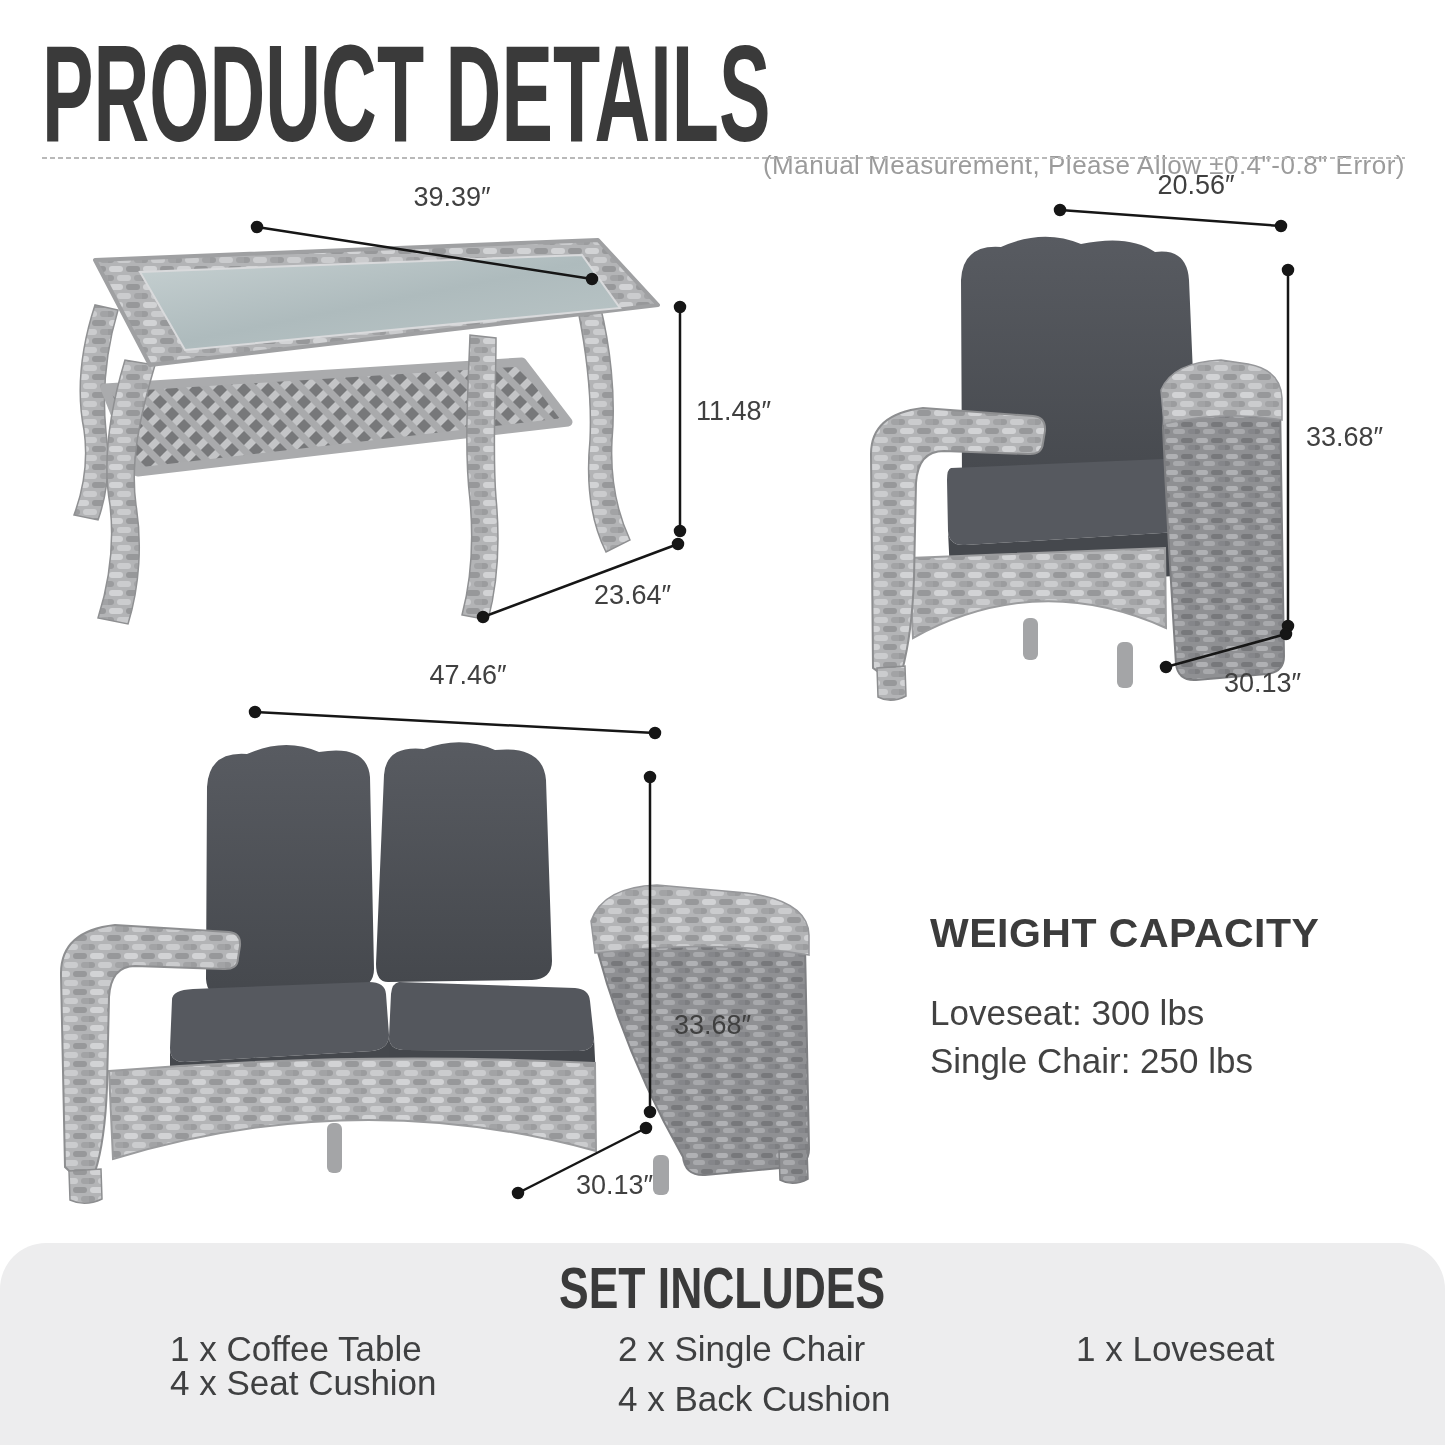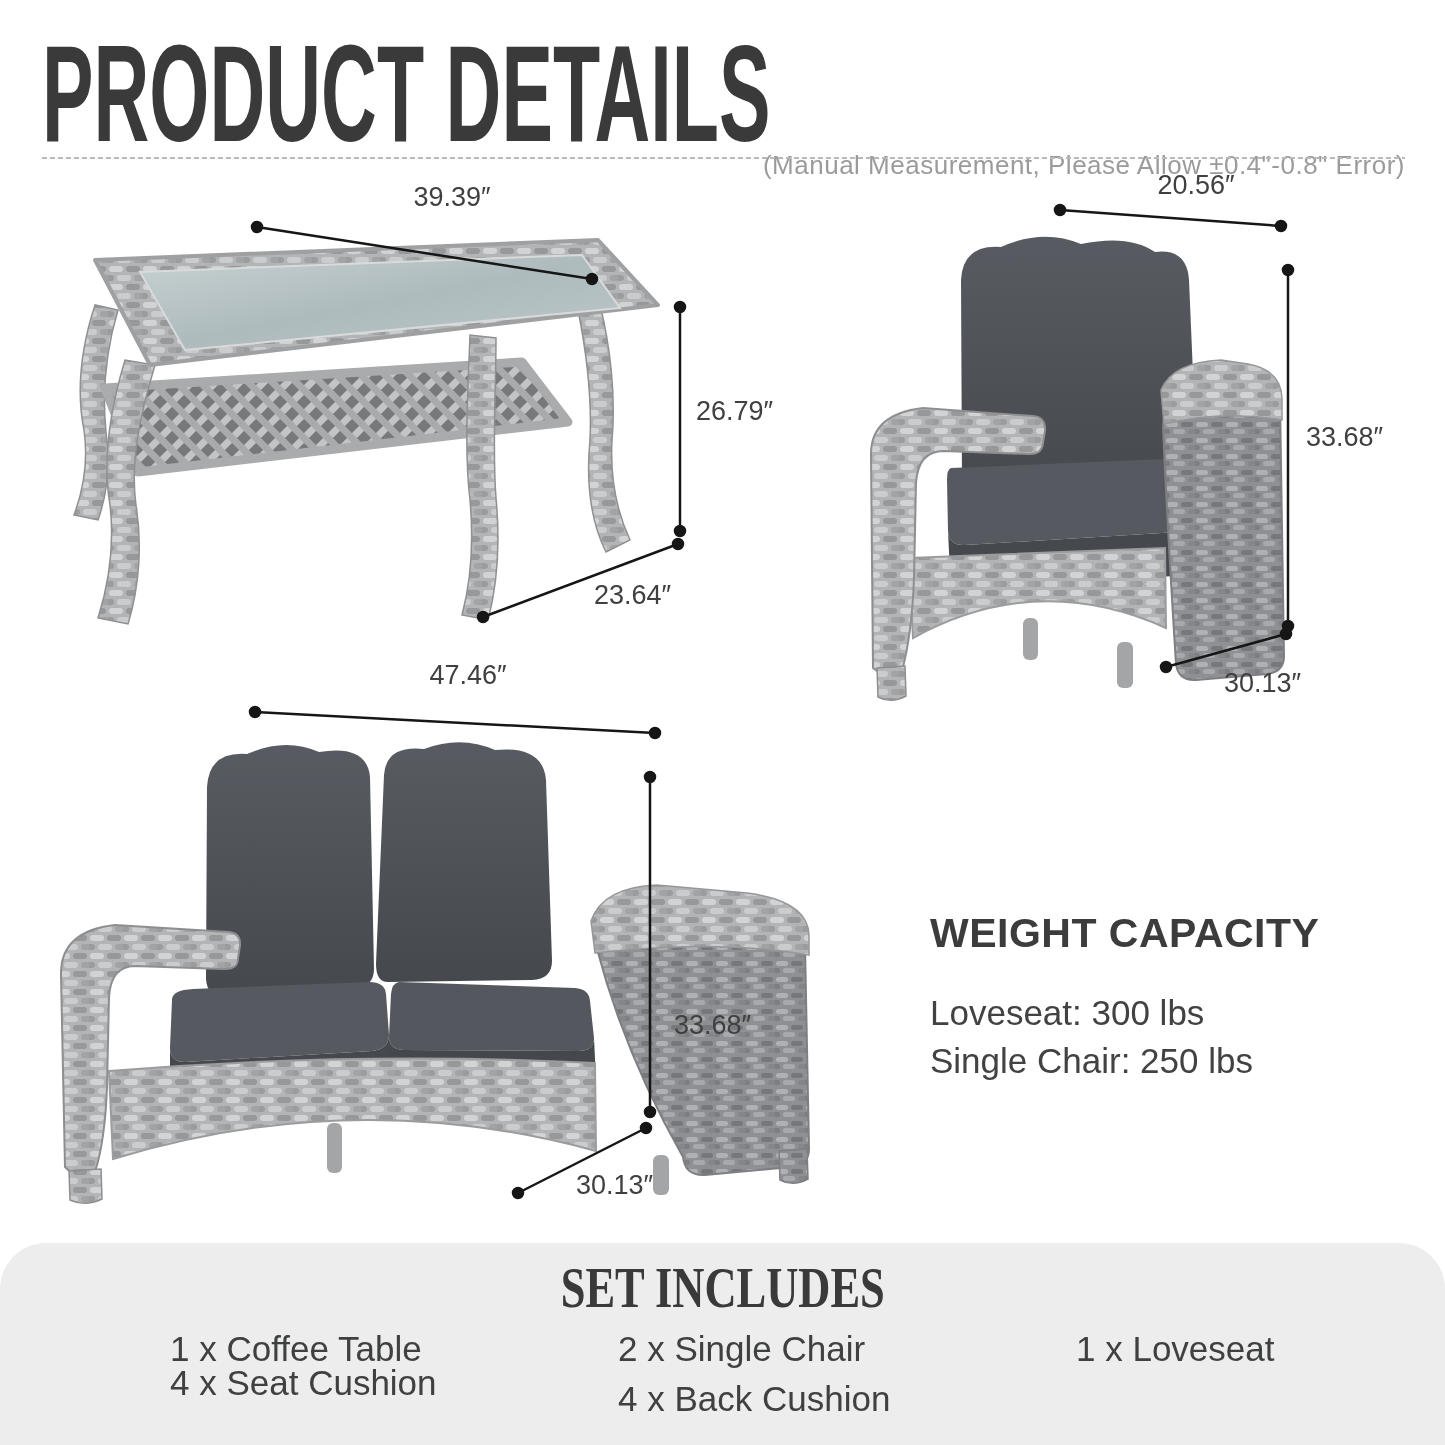--- a/index.html
+++ b/index.html
@@ -20,21 +20,21 @@
   .dim.center{transform:translateX(-50%);}
 
   .weight{position:absolute;left:930px;top:910px;}
   .weight-heading{margin:0;font-size:41px;font-weight:bold;color:#3c3c3c;letter-spacing:.5px;}
   .weight-line{font-size:35px;color:#424242;margin-top:8px;white-space:nowrap;}
   .weight-line.first{margin-top:36px;}
 
   .panel{position:absolute;left:0;right:0;top:1243px;bottom:0;
          background:#ededee;border-radius:46px 46px 0 0;}
   .set-heading{position:absolute;left:0;right:0;top:12px;text-align:center;
-               font-size:57px;font-weight:bold;color:#3a3a3a;white-space:nowrap;font-family:Liberation Serif, serif;}
+               font-size:57px;font-weight:bold;color:#3a3a3a;white-space:nowrap;}
   .set-heading .cond{display:inline-block;transform:scaleX(.78);transform-origin:center;}
   .set-item{position:absolute;font-size:35px;color:#3f4041;white-space:nowrap;}
   .si-0{left:170px;top:86px;}
   .si-1{left:618px;top:86px;}
   .si-2{left:1076px;top:86px;}
   .si-3{left:170px;top:120px;}
   .si-4{left:618px;top:136px;}
 </style>
 </head>
 <body>
@@ -146,21 +146,21 @@
       <line x1="650" y1="777" x2="650" y2="1112"></line>
       <circle cx="650" cy="777" r="5"></circle>
         <circle cx="650" cy="1112" r="5"></circle>
       <line x1="646" y1="1128" x2="518" y2="1193"></line>
       <circle cx="646" cy="1128" r="5"></circle>
         <circle cx="518" cy="1193" r="5"></circle>
     </g>
   </svg>
 
   <span class="dim center" style="left:452px;top:182px;">39.39″</span>
-  <span class="dim" style="left:696px;top:396px;">26.79″</span>
+  <span class="dim" style="left:696px;top:396px;">11.48″</span>
   <span class="dim" style="left:594px;top:580px;">23.64″</span>
 
   <span class="dim center" style="left:1196px;top:170px;">20.56″</span>
   <span class="dim" style="left:1306px;top:422px;">33.68″</span>
   <span class="dim" style="left:1224px;top:668px;">30.13″</span>
 
   <span class="dim center" style="left:468px;top:660px;">47.46″</span>
   <span class="dim" style="left:674px;top:1010px;">33.68″</span>
   <span class="dim" style="left:576px;top:1170px;">30.13″</span>
 

